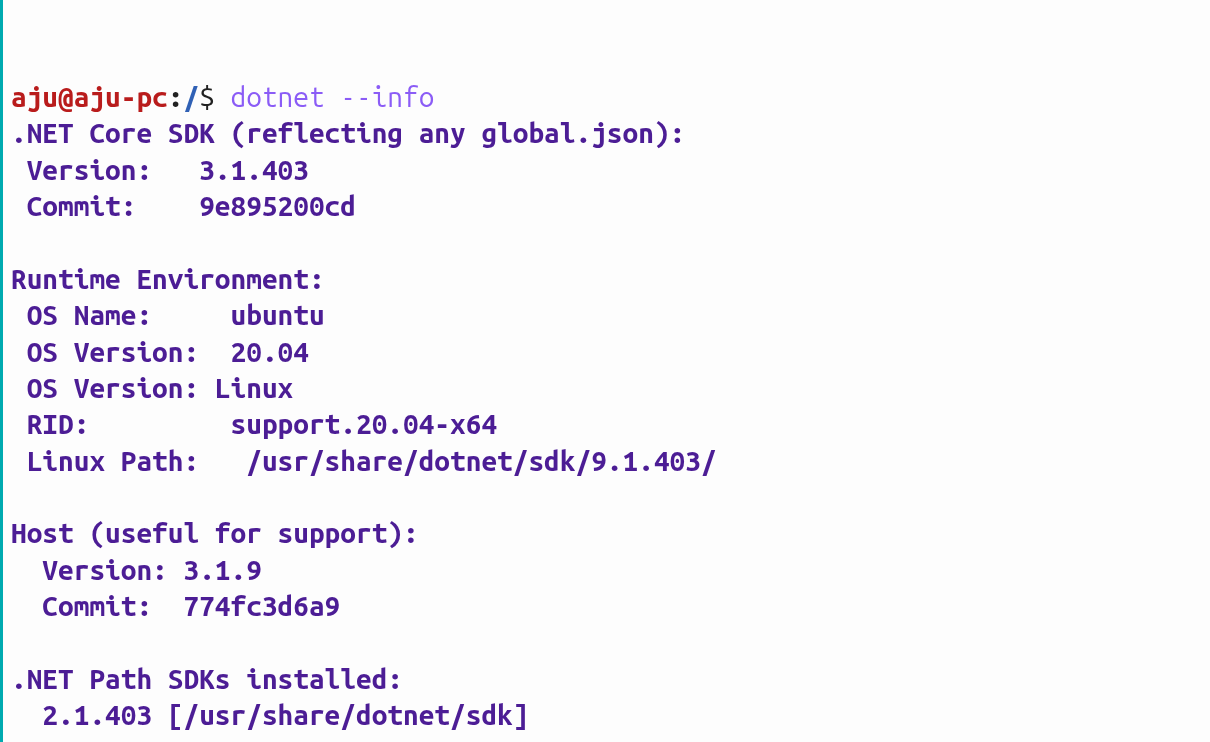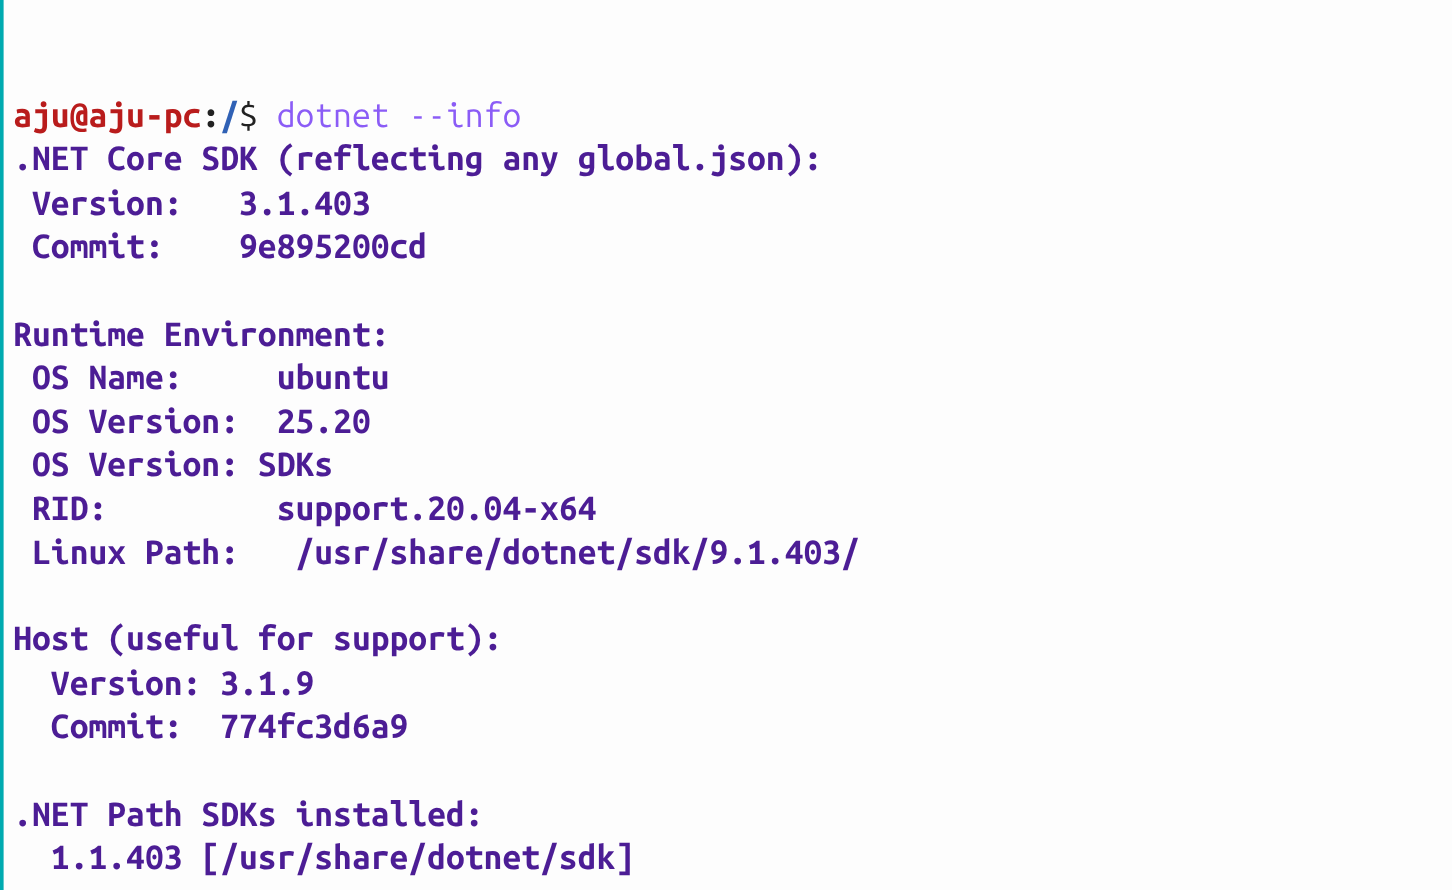--- a/index.html
+++ b/index.html
@@ -30,26 +30,26 @@
 </head>
 <body>
 
 <div><span><span class="prompt-user">aju@aju-pc</span><span class="prompt-sep">:</span><span class="prompt-path">/</span><span class="prompt-dollar">$ </span><span class="cmd">dotnet --info</span></span>
 <span class="out">.NET Core SDK (reflecting any global.json):</span>
 <span class="out"> Version:   </span><span class="out">3.1.403</span>
 <span class="out"> Commit:    </span><span class="out">9e895200cd</span>
 <span class="out"></span>
 <span class="out">Runtime Environment:</span>
 <span class="out"> OS Name:     </span><span class="out">ubuntu</span>
-<span class="out"> OS Version:  </span><span class="out">25.20</span>
-<span class="out"> OS Version: </span><span class="out">SDKs</span>
+<span class="out"> OS Version:  </span><span class="out">20.04</span>
+<span class="out"> OS Version: </span><span class="out">Linux</span>
 <span class="out"> RID:         </span><span class="out">support.20.04-x64</span>
 <span class="out"> Linux Path:   </span><span class="out">/usr/share/dotnet/sdk/9.1.403/</span>
 <span class="out"></span>
 <span class="out">Host (useful for support):</span>
 <span class="out">  Version: </span><span class="out">3.1.9</span>
 <span class="out">  Commit:  </span><span class="out">774fc3d6a9</span>
 <span class="out"></span>
 <span class="out">.NET Path SDKs installed:</span>
-<span class="out">  1.1.403 [/usr/share/dotnet/sdk]</span>
+<span class="out">  2.1.403 [/usr/share/dotnet/sdk]</span>
 <span class="out"></span>
 </div>
 
 
 </body></html>

